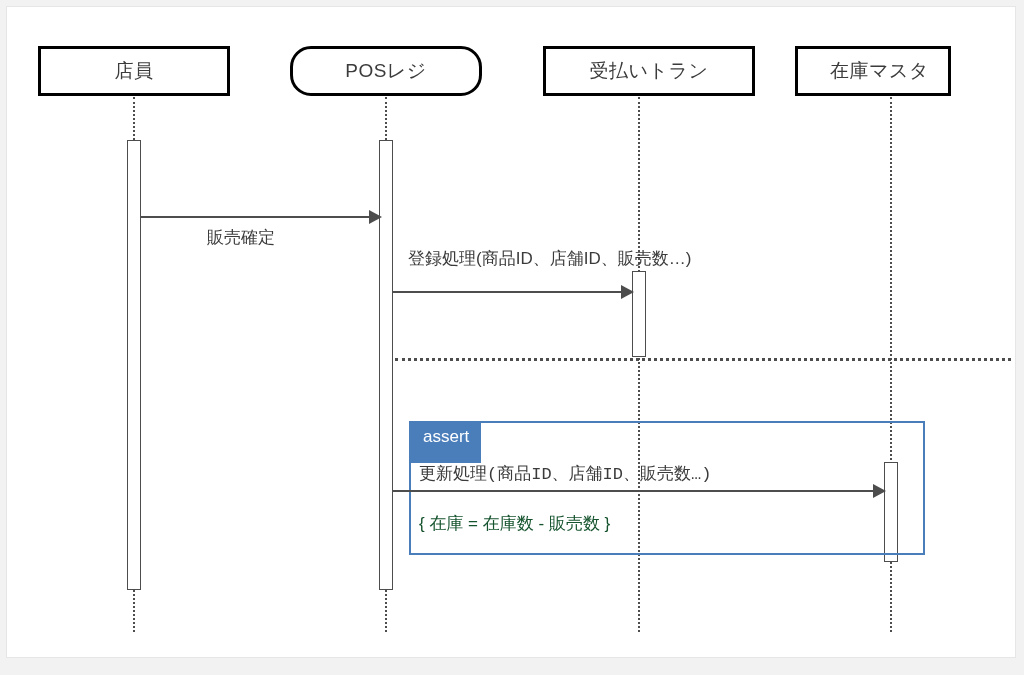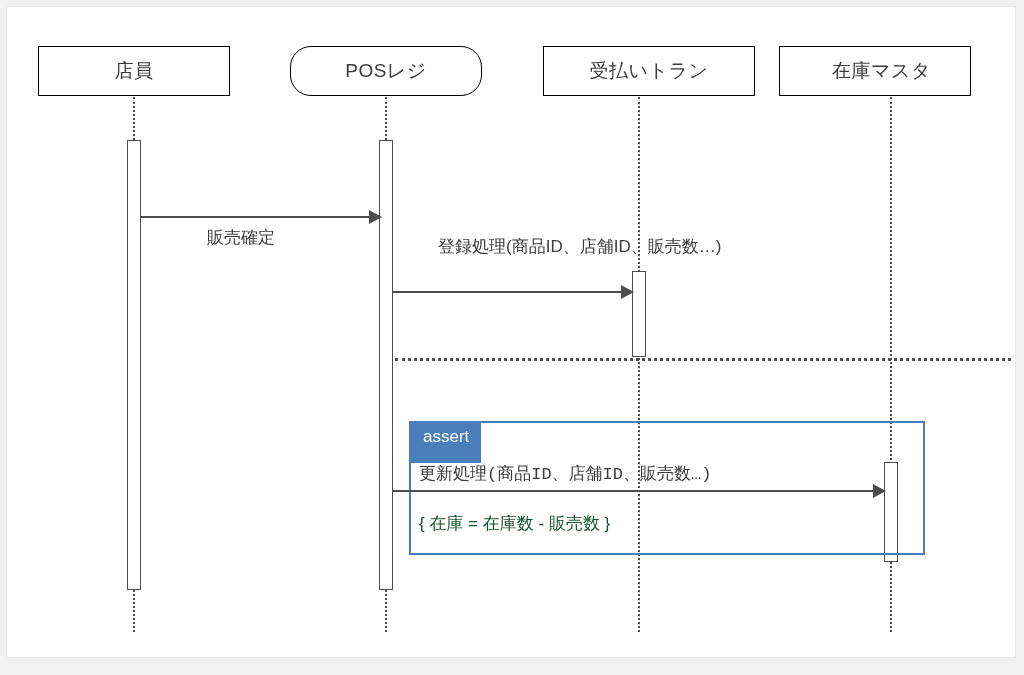--- a/index.html
+++ b/index.html
@@ -23,21 +23,21 @@
     height: 652px;
     background: #ffffff;
     border: 1px solid #e6e6e6;
     box-sizing: border-box;
   }
 
   
   .participant {
     position: absolute;
     height: 50px;
-    border: 1px solid #000000;
+    border: 3px solid #000000;
     background: #ffffff;
     box-sizing: border-box;
     display: flex;
     align-items: center;
     justify-content: center;
   }
   .participant-label {
     font-size: 19px;
     color: #3b3b3b;
     letter-spacing: 0.5px;
@@ -124,39 +124,39 @@
     </div>
 
     <div class="participant" style="left:283px; top:39px; width:192px;border-radius:21px;">
       <span class="participant-label">POSレジ</span>
     </div>
 
     <div class="participant" style="left:536px; top:39px; width:212px;">
       <span class="participant-label">受払いトラン</span>
     </div>
 
-    <div class="participant" style="left:772px; top:39px; width:192px;padding-left:13px;">
+    <div class="participant" style="left:788px; top:39px; width:156px;padding-left:13px;">
       <span class="participant-label">在庫マスタ</span>
     </div>
 
     <div class="lifeline" style="left:126px; top:90px; height:535px;"></div>
     <div class="lifeline" style="left:378px; top:90px; height:535px;"></div>
     <div class="lifeline" style="left:631px; top:90px; height:535px;"></div>
     <div class="lifeline" style="left:883px; top:90px; height:535px;"></div>
 
     <div class="activation" style="left:120px; top:133px; height:450px;"></div>
     <div class="activation" style="left:372px; top:133px; height:450px;"></div>
     <div class="activation" style="left:625px; top:264px; height:86px;"></div>
     <div class="activation" style="left:877px; top:455px; height:100px;"></div>
 
     <div class="msg-label" style="left:200px; top:183px;margin-top:36px;">販売確定</div>
     <div class="msg-line" style="left:134px; top:209px; width:234px;"></div>
     <div class="msg-arrow" style="left:362px; top:203px;"></div>
 
-    <div class="msg-label" style="left:401px; top:228px;margin-left:30px;">登録処理(商品ID、店舗ID、販売数…)</div>
+    <div class="msg-label" style="left:401px; top:240px;">登録処理(商品ID、店舗ID、販売数…)</div>
     <div class="msg-line" style="left:386px; top:284px; width:234px;"></div>
     <div class="msg-arrow" style="left:614px; top:278px;"></div>
 
     <div class="divider" style="left:388px; top:351px; width:616px;"></div>
 
     <div class="fragment" style="left:402px; top:414px; width:516px; height:134px;"></div>
 
     <div class="fragment-tab" style="left:404px; top:416px;">assert</div>
 
     <div class="msg-label" style="left:412px; top:455px;font-family:Liberation Mono, monospace;">更新処理(商品ID、店舗ID、販売数…)</div>

